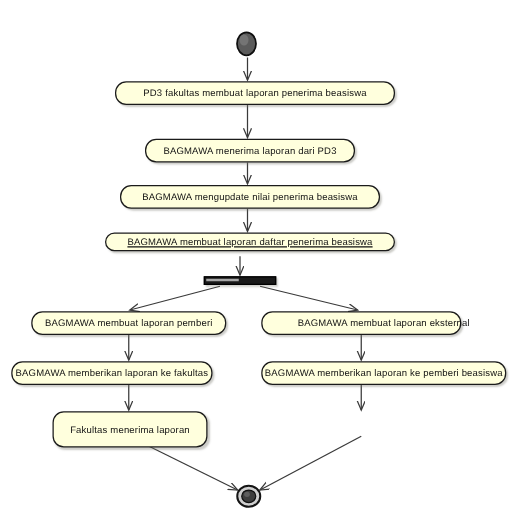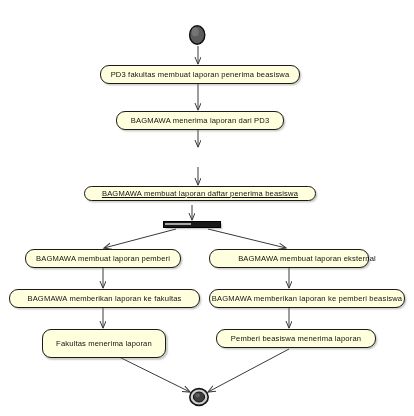--- a/index.html
+++ b/index.html
@@ -108,58 +108,58 @@
     <line x1="289" y1="349" x2="208" y2="392" stroke="#3a3a3a" stroke-width="1" marker-end="url(#arrow)"></line>
   </svg>
 
   <div class="init-node" style="left:188px; top:24px; width:19px; height:22px;">
     <svg width="19" height="22" viewBox="0 0 19 22" xmlns="http://www.w3.org/2000/svg">
       <ellipse cx="9.2" cy="11" rx="7.6" ry="9.2" fill="#5b5b5b" stroke="#0f0f0f" stroke-width="1.4"></ellipse>
       <ellipse cx="7.2" cy="8" rx="3.6" ry="4.4" fill="#747474"></ellipse>
     </svg>
   </div>
 
-  <div class="action-node" style="left:100px; top:65px; width:200px; height:19px;">
+  <div class="action-node" style="left:92px; top:65px; width:224px; height:19px;">
     <span class="action-label">PD3 fakultas membuat laporan penerima beasiswa</span>
   </div>
 
   <div class="action-node" style="left:116px; top:111px; width:168px; height:19px;">
     <span class="action-label">BAGMAWA menerima laporan dari PD3</span>
   </div>
 
+  <div class="action-node" style="left:96px; top:148px; width:208px; height:19px;">
+    <span class="action-label">BAGMAWA mengupdate nilai penerima beasiswa</span>
+  </div>
 
   <div class="action-node" style="left:84px; top:186px; width:232px; height:15px;text-decoration:underline;">
     <span class="action-label">BAGMAWA membuat laporan daftar penerima beasiswa</span>
   </div>
 
   <div class="fork-bar" style="left:163px; top:221px; width:58px; height:7px;"></div>
 
   <div class="action-node" style="left:25px; top:249px; width:156px; height:19px;">
     <span class="action-label">BAGMAWA membuat laporan pemberi</span>
   </div>
 
-  <div class="action-node" style="left:9px; top:289px; width:191px; height:19px;">
+  <div class="action-node" style="left:9px; top:289px; width:161px; height:19px;">
     <span class="action-label">BAGMAWA memberikan laporan ke fakultas</span>
   </div>
 
   <div class="action-node" style="left:42px; top:329px; width:124px; height:29px;">
     <span class="action-label">Fakultas menerima laporan</span>
   </div>
 
   <div class="action-node" style="left:209px; top:249px; width:160px; height:19px;padding-left:36px;">
     <span class="action-label">BAGMAWA membuat laporan eksternal</span>
   </div>
 
   <div class="action-node" style="left:209px; top:289px; width:196px; height:19px;align-items:center;">
     <span class="action-label">BAGMAWA memberikan laporan ke pemberi beasiswa</span>
   </div>
 
-  <div class="action-node" style="left:216px; top:329px; width:160px; height:19px;">
-    <span class="action-label">Pemberi beasiswa menerima laporan</span>
-  </div>
 
   <div class="final-node" style="left:188px; top:386px; width:22px; height:22px;">
     <svg width="22" height="22" viewBox="0 0 22 22" xmlns="http://www.w3.org/2000/svg">
       <ellipse cx="11" cy="11" rx="9.2" ry="8.4" fill="#cfcfcf" stroke="#141414" stroke-width="1.6"></ellipse>
       <ellipse cx="11" cy="11" rx="5.6" ry="5" fill="#3d3d3d" stroke="#111111" stroke-width="1"></ellipse>
       <ellipse cx="9.6" cy="9.4" rx="2.3" ry="2.1" fill="#5e5e5e"></ellipse>
     </svg>
   </div>
 
 </div>

